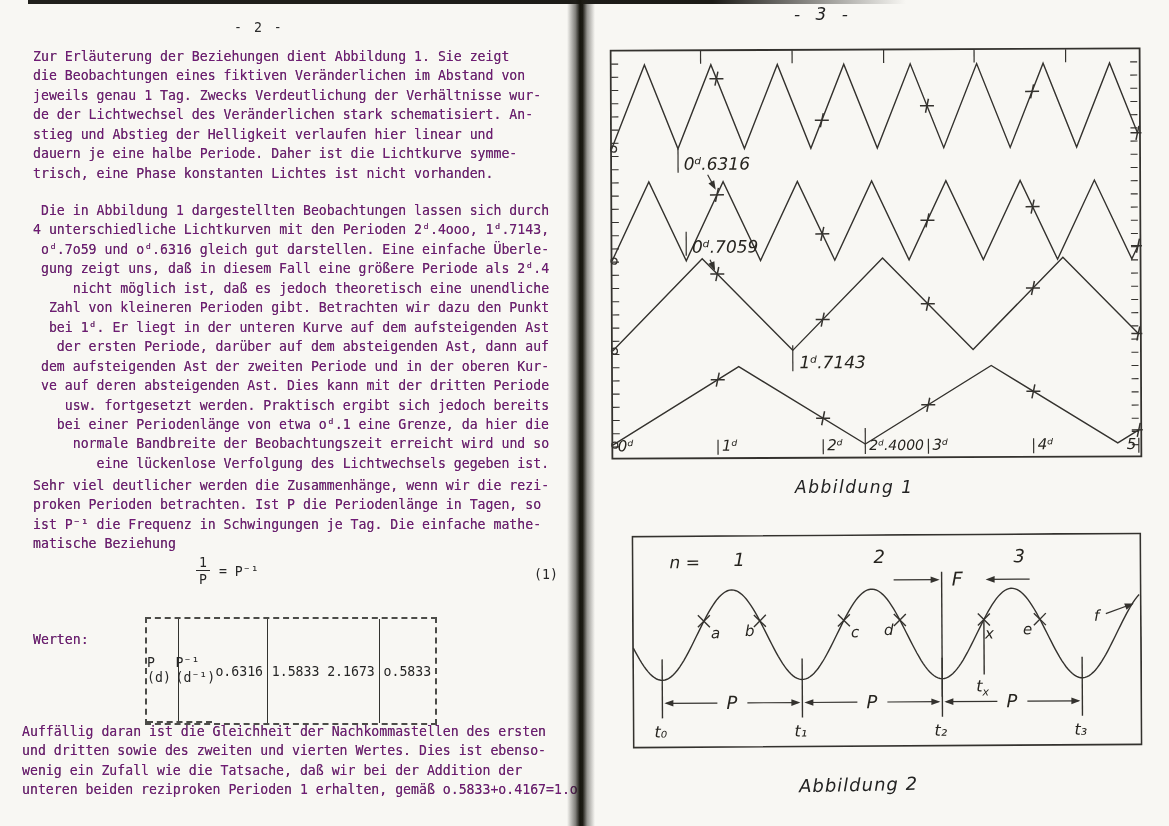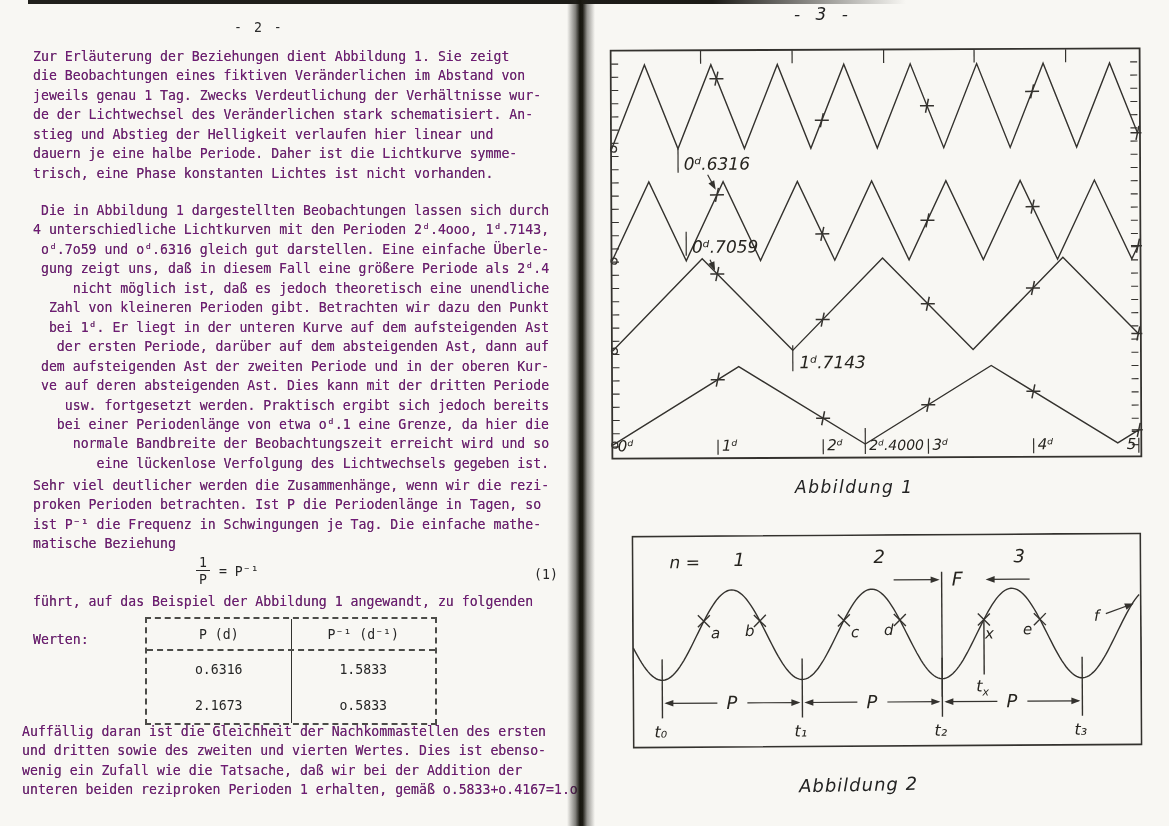--- a/index.html
+++ b/index.html
@@ -19,21 +19,21 @@
   
   #equation{position:absolute;left:196px;top:556px;display:flex;align-items:center;gap:9px;
         font:13.2px "DejaVu Sans Mono","DejaVu Sans",monospace;color:#262626;}
   #equation .frac{display:inline-flex;flex-direction:column;align-items:center;line-height:13px;}
   #equation .num{padding:0 3px 1px;}
   #equation .den{border-top:1.3px solid #2a2a2a;padding:2px 3px 0;}
   #eqtag{position:absolute;left:534px;top:567px;font:13.2px "DejaVu Sans Mono",monospace;color:#262626;}
 
   
   #ptable{position:absolute;left:145px;top:617px;width:288px;height:104px;
-        border:2px dashed #4c4c48;display:flex;flex-direction:column;
+        border:2px dashed #4c4c48;display:flex;flex-direction:row;
         font:13.2px "DejaVu Sans Mono","DejaVu Sans",monospace;color:#262626;}
   #ptable .tr{display:flex;flex:1;}
   #ptable .tr.head{flex:0 0 30px;border-bottom:2px dashed #4c4c48;}
   #ptable .td{width:50%;display:flex;align-items:center;justify-content:center;}
   #ptable .c2{border-left:1.6px solid #33332f;}
 
   
   #pn-right{position:absolute;left:222px;top:4px;font-size:17px;letter-spacing:5px;}
   #fig1{position:absolute;left:38px;top:48px;transform:rotate(-.25deg);}
   #fig1-caption{position:absolute;left:223px;top:477px;font-size:17px;letter-spacing:1.5px;}
@@ -83,21 +83,20 @@
 
     <div id="equation">
       <span class="frac">
         <span class="num">1</span>
         <span class="den">P</span>
       </span>
       <span>= P⁻¹</span>
     </div>
     <div id="eqtag">(1)</div>
 
-    <div class="para" style="left:33px;top:592px;">führt, auf das Beispiel der Abbildung 1 angewandt, zu folgenden</div>
     <div class="para" style="left:33px;top:630px;">Werten:</div>
 
     <div id="ptable">
       <div class="tr head">
         <div class="td">P (d)</div>
         <div class="td c2">P⁻¹ (d⁻¹)</div>
       </div>
       <div class="tr">
         <div class="td">o.6316</div>
         <div class="td c2">1.5833</div>

